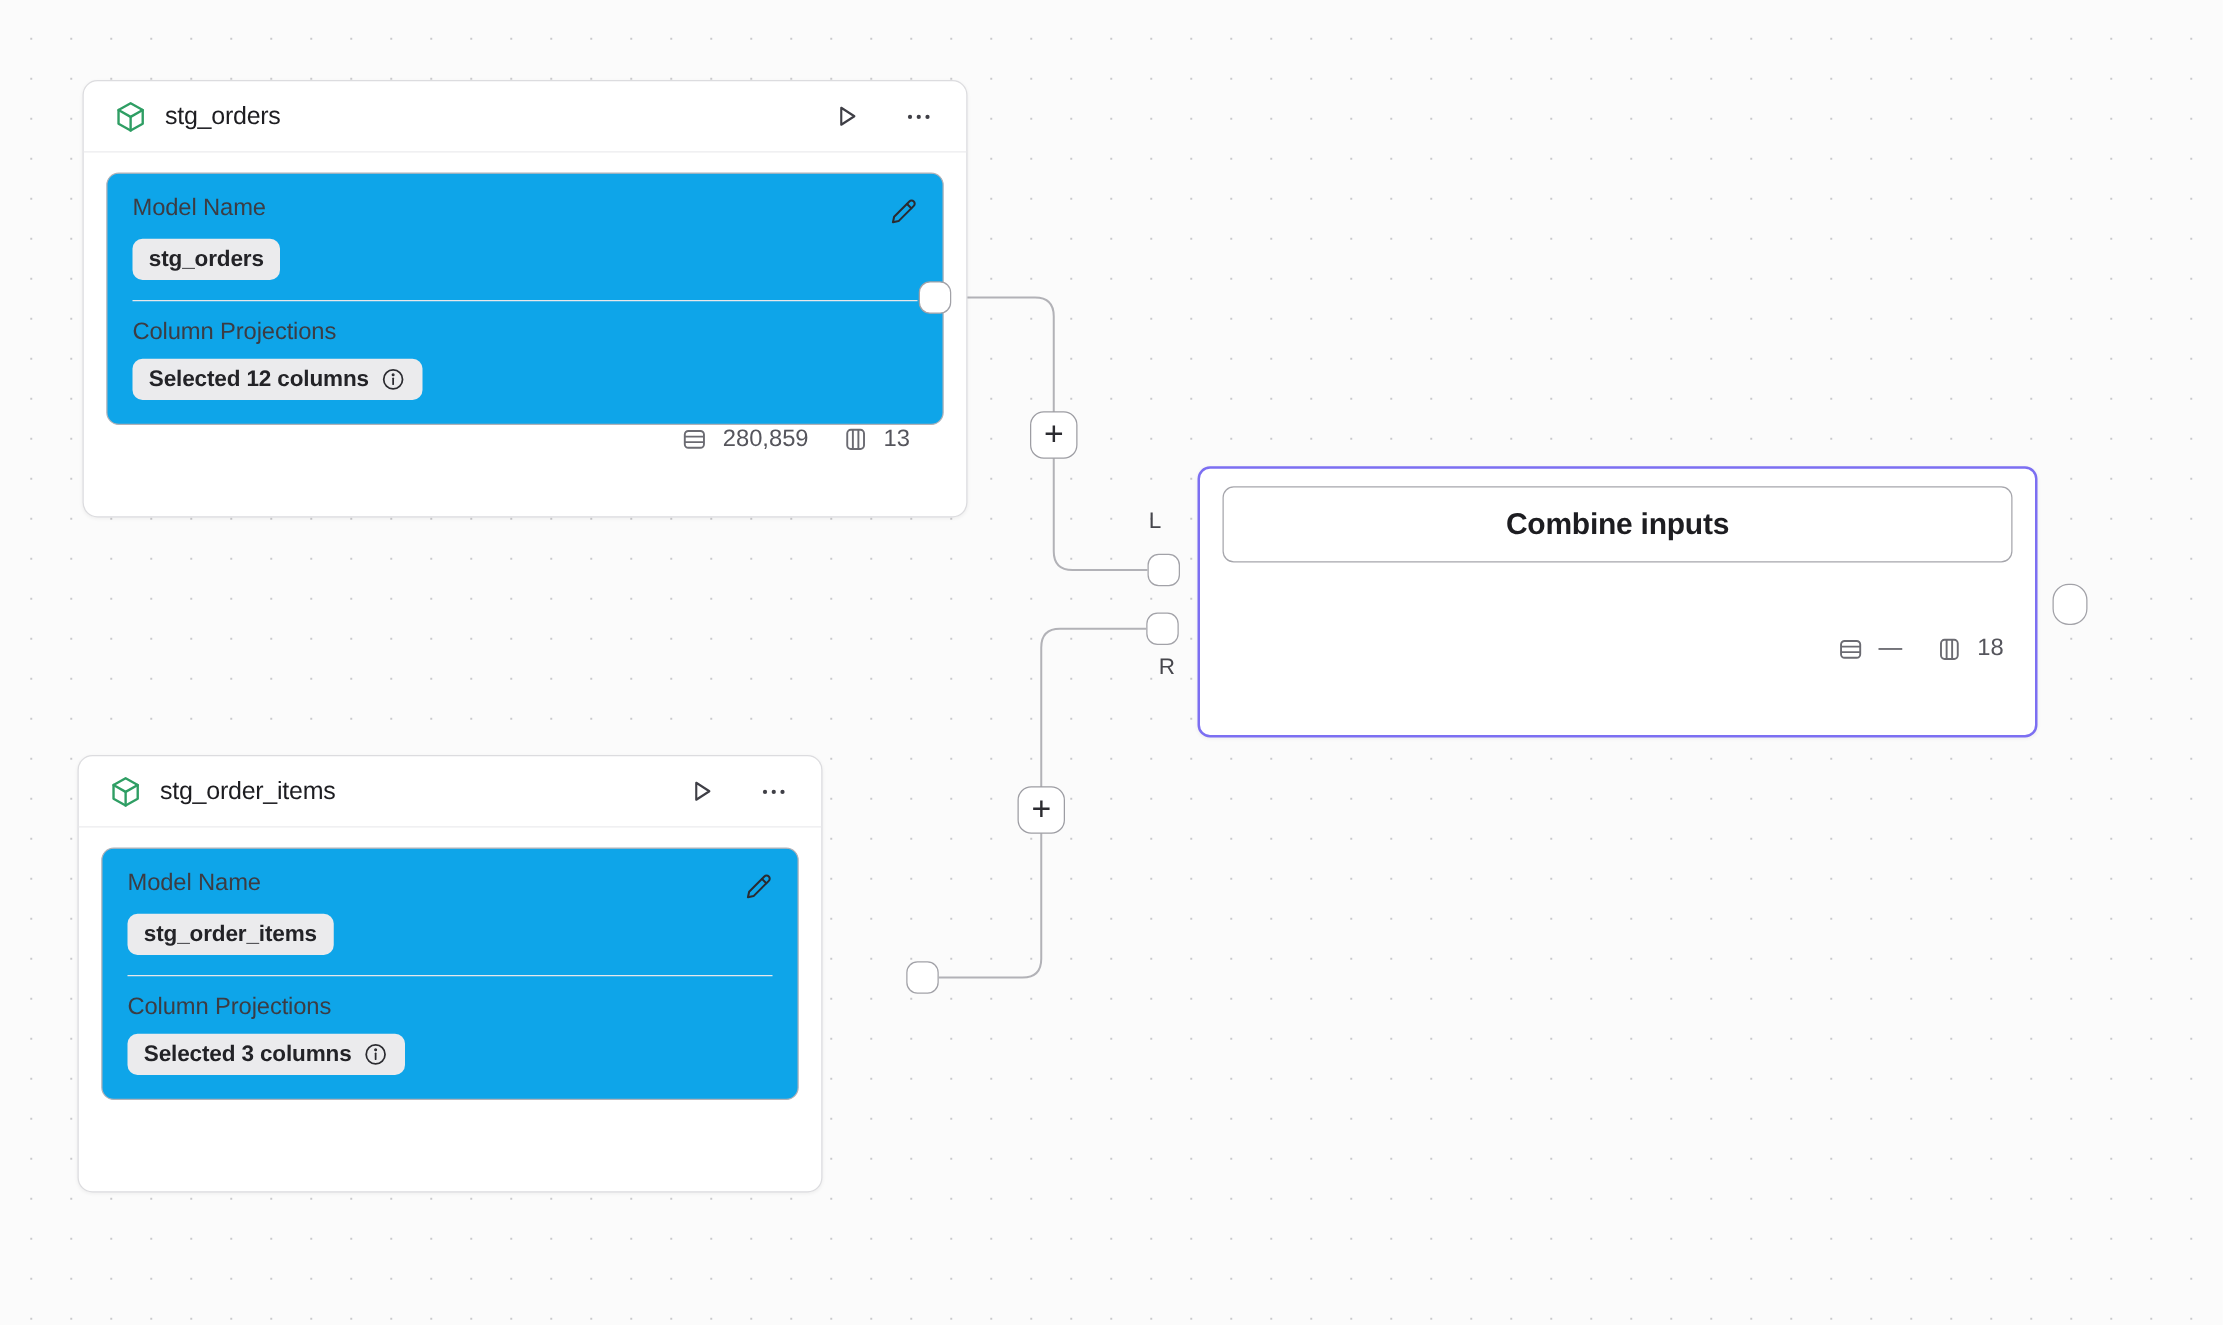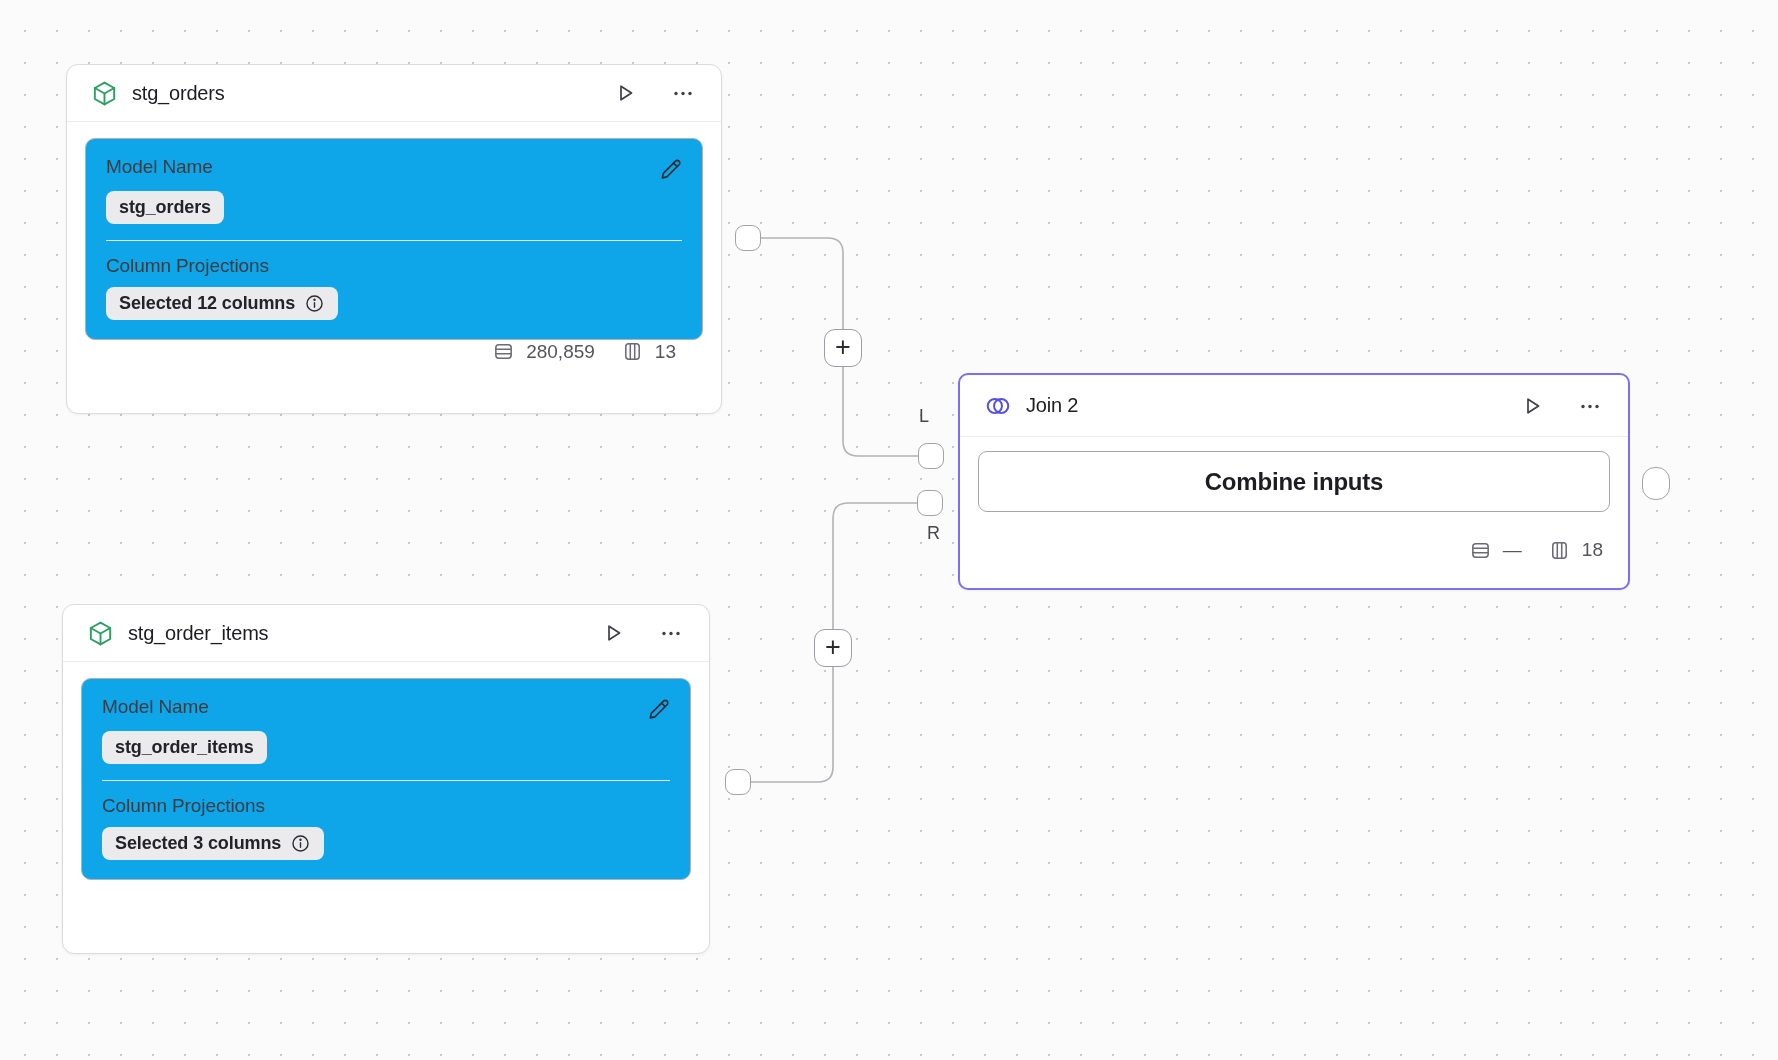--- a/index.html
+++ b/index.html
@@ -79,21 +79,21 @@
 </head>
 <body>
 
 <div class="canvas">
 
   <svg class="edges" width="1778" height="1060" viewBox="0 0 1778 1060">
     <path d="M761 238 L828 238 Q843 238 843 253 L843 441 Q843 456 858 456 L918 456" fill="none" stroke="#b2b2b7" stroke-width="1.6"></path>
     <path d="M751 782 L818 782 Q833 782 833 767 L833 518 Q833 503 848 503 L917 503" fill="none" stroke="#b2b2b7" stroke-width="1.6"></path>
   </svg>
 
-  <div class="node" style="left:66px;top:64px;width:656px;height:350px;">
+  <div class="node" style="left:66px;top:64px;width:708px;height:350px;">
     <div class="node-header">
       <span style="display:flex;">
         <svg width="27" height="27" viewBox="0 0 24 24" fill="none" stroke="#2f9e64" stroke-width="1.7" stroke-linejoin="round" stroke-linecap="round">
           <path d="M12 2.3 L20.6 7.1 V16.9 L12 21.7 L3.4 16.9 V7.1 Z"></path>
           <path d="M3.4 7.1 L12 12 L20.6 7.1"></path>
           <path d="M12 12 V21.7"></path>
         </svg>
       </span>
       <span class="node-title">stg_orders</span>
       <button class="icon-btn push-right">
@@ -146,21 +146,21 @@
           <svg width="23" height="23" viewBox="0 0 24 24" fill="none" stroke="#6b6b72" stroke-width="1.6" stroke-linejoin="round">
             <rect x="5" y="4" width="14" height="16" rx="3"></rect>
             <path d="M9.7 4 V20 M14.3 4 V20"></path>
           </svg>
           <span>13</span>
         </span>
       </div>
     </div>
   </div>
 
-  <div class="node" style="left:62px;top:604px;width:648px;height:350px;">
+  <div class="node" style="left:62px;top:604px;width:596px;height:350px;">
     <div class="node-header">
       <span style="display:flex;">
         <svg width="27" height="27" viewBox="0 0 24 24" fill="none" stroke="#2f9e64" stroke-width="1.7" stroke-linejoin="round" stroke-linecap="round">
           <path d="M12 2.3 L20.6 7.1 V16.9 L12 21.7 L3.4 16.9 V7.1 Z"></path>
           <path d="M3.4 7.1 L12 12 L20.6 7.1"></path>
           <path d="M12 12 V21.7"></path>
         </svg>
       </span>
       <span class="node-title">stg_order_items</span>
       <button class="icon-btn push-right">
@@ -198,41 +198,20 @@
             <circle cx="12" cy="12" r="8.6"></circle>
             <path d="M12 11 V16.4"></path>
             <circle cx="12" cy="7.8" r="0.6" fill="#2b2b30"></circle>
           </svg>
         </span>
       </div>
     </div>
   </div>
 
   <div class="node join" style="left:958px;top:373px;width:672px;height:217px;">
-    <div class="node-header" style="height:62px;min-height:62px;">
-      <span style="display:flex;">
-        <svg width="28" height="28" viewBox="0 0 24 24" fill="none" stroke="#564fe3" stroke-width="1.7">
-          <circle cx="9.3" cy="12" r="6.1"></circle>
-          <circle cx="14.7" cy="12" r="6.1"></circle>
-        </svg>
-      </span>
-      <span class="node-title">Join 2</span>
-      <button class="icon-btn push-right">
-        <svg width="24" height="24" viewBox="0 0 24 24" fill="none" stroke="#3f3f46" stroke-width="1.7" stroke-linejoin="round" stroke-linecap="round">
-          <path d="M8 5.2 L18.5 12 L8 18.8 Z"></path>
-        </svg>
-      </button>
-      <button class="icon-btn hdr-gap">
-        <svg width="24" height="24" viewBox="0 0 24 24" fill="#3f3f46">
-          <circle cx="5" cy="12.5" r="1.7"></circle>
-            <circle cx="12" cy="12.5" r="1.7"></circle>
-            <circle cx="19" cy="12.5" r="1.7"></circle>
-        </svg>
-      </button>
-    </div>
     <button class="combine-btn">
       <span>Combine inputs</span>
     </button>
     <div class="node-footer" style="padding:0 25px;">
       <span class="stat">
         <svg width="23" height="23" viewBox="0 0 24 24" fill="none" stroke="#6b6b72" stroke-width="1.6" stroke-linejoin="round">
           <rect x="4" y="5" width="16" height="14" rx="3"></rect>
           <path d="M4 9.7 H20 M4 14.3 H20"></path>
         </svg>
         <span>—</span>

